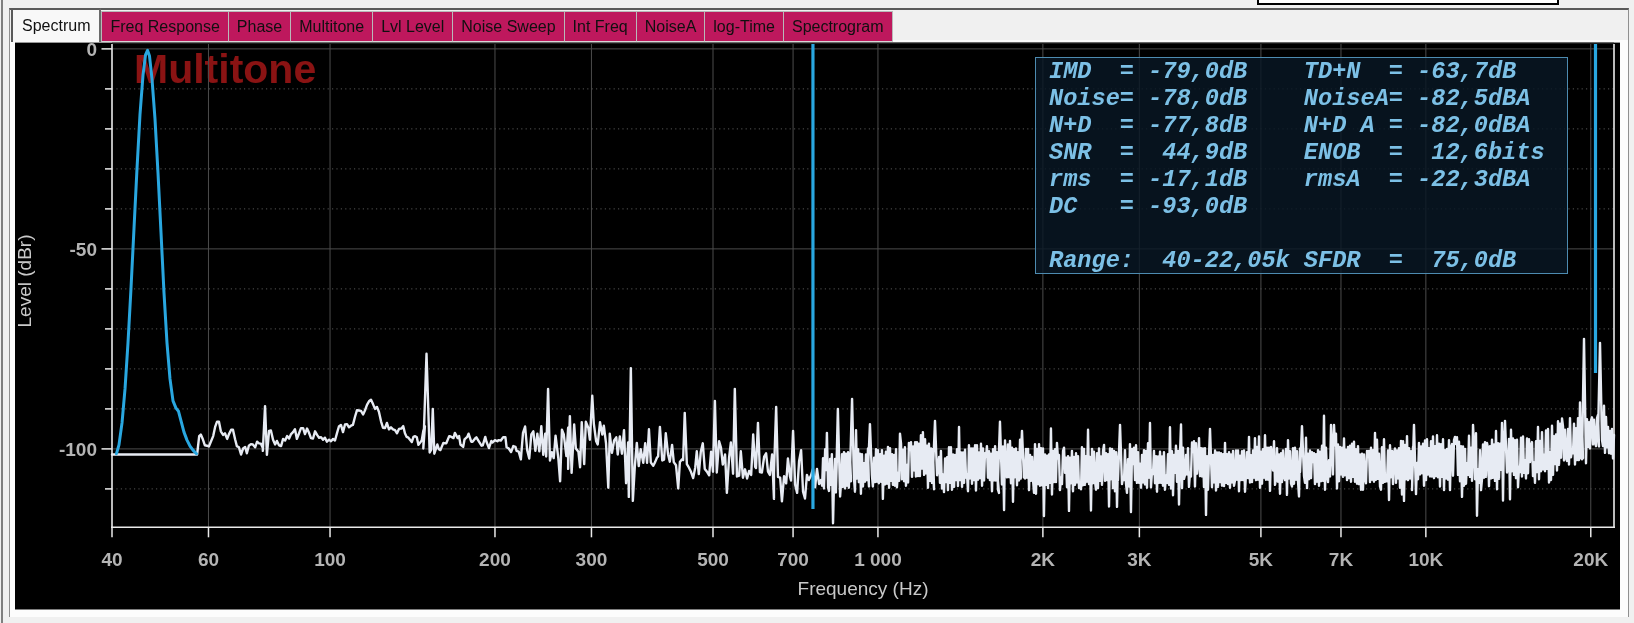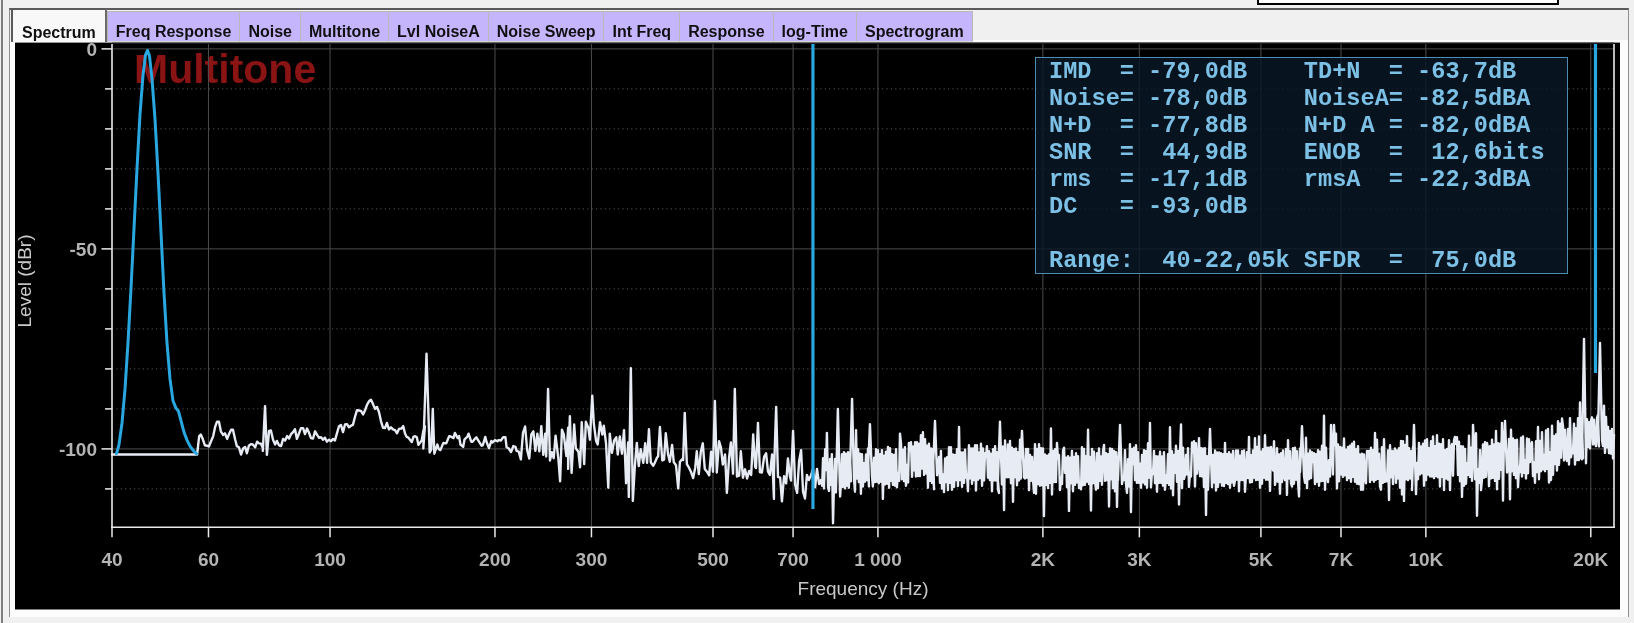--- a/index.html
+++ b/index.html
@@ -10,66 +10,66 @@
     -webkit-font-smoothing:antialiased;
   }
   #win-left-edge{position:absolute;left:1px;top:0;width:2px;height:623px;background:#7f7f7f;}
   #clipped-box{position:absolute;left:1257px;top:0;width:302px;height:5px;background:#ffffff;
     border-left:2px solid #000;border-right:2px solid #000;border-bottom:2px solid #000;box-sizing:border-box;}
   #pane{position:absolute;left:9px;top:8px;width:1620px;height:609px;
     border-left:1px solid #8f8f8f;border-right:1px solid #8f8f8f;border-bottom:1px solid #8f8f8f;
     border-top:2px solid #5a5a5a;box-sizing:border-box;}
   #plot-panel{position:absolute;left:10px;top:40px;width:1618px;height:577px;background:#fcfcfc;z-index:1;}
   #tabbar{position:absolute;left:11px;top:8px;height:34px;display:flex;align-items:stretch;z-index:5;}
-  .tab{box-sizing:border-box;font-size:16px;color:#101010;display:flex;align-items:flex-end;
-    justify-content:center;padding:0 8px;white-space:nowrap;cursor:default;font-weight:bold;}
-  .tab.unselected{margin-top:3px;height:31px;background:#c4b5fd;
+  .tab{box-sizing:border-box;font-size:16px;color:#101010;display:flex;align-items:center;
+    justify-content:center;padding:0 8px;white-space:nowrap;cursor:default;}
+  .tab.unselected{margin-top:3px;height:31px;background:#be185d;
     border-top:1px solid #b9b9b9;border-right:1px solid #b9b9b9;border-bottom:1px solid #d6d6d6;}
   .tab.unselected.first-unsel{border-left:1px solid #b9b9b9;}
   .tab.selected{height:34px;background:#f8f8f8;border-top:2px solid #5a5a5a;
     border-left:2px solid #5a5a5a;border-right:2px solid #6a6a6a;padding:0 9px;z-index:6;}
   #plot-svg{position:absolute;left:0;top:0;z-index:2;}
   #stats-box{
     position:absolute;z-index:4;box-sizing:border-box;
     font-family:"Liberation Mono",monospace;font-weight:bold;
-    white-space:pre;overflow:hidden;
+    white-space:pre;overflow:hidden;font-style:italic;
   }
   #stats-box .srow{white-space:pre;height:27px;}
 </style>
 </head>
 <body>
 
 <div id="win-left-edge"></div>
 <div id="clipped-box"></div>
 <div id="pane"></div>
 <div id="plot-panel"></div>
 <div id="tabbar">
     <div class="tab selected">
       <span>Spectrum</span>
     </div>
     <div class="tab unselected first-unsel">
       <span>Freq Response</span>
     </div>
     <div class="tab unselected">
-      <span>Noise</span>
+      <span>Phase</span>
     </div>
     <div class="tab unselected">
       <span>Multitone</span>
     </div>
     <div class="tab unselected">
-      <span>Lvl NoiseA</span>
+      <span>Lvl Level</span>
     </div>
     <div class="tab unselected">
       <span>Noise Sweep</span>
     </div>
     <div class="tab unselected">
       <span>Int Freq</span>
     </div>
     <div class="tab unselected">
-      <span>Response</span>
+      <span>NoiseA</span>
     </div>
     <div class="tab unselected">
       <span>log-Time</span>
     </div>
     <div class="tab unselected">
       <span>Spectrogram</span>
     </div>
   </div>
 
 <svg id="plot-svg" width="1634" height="623" viewBox="0 0 1634 623" xmlns="http://www.w3.org/2000/svg">

